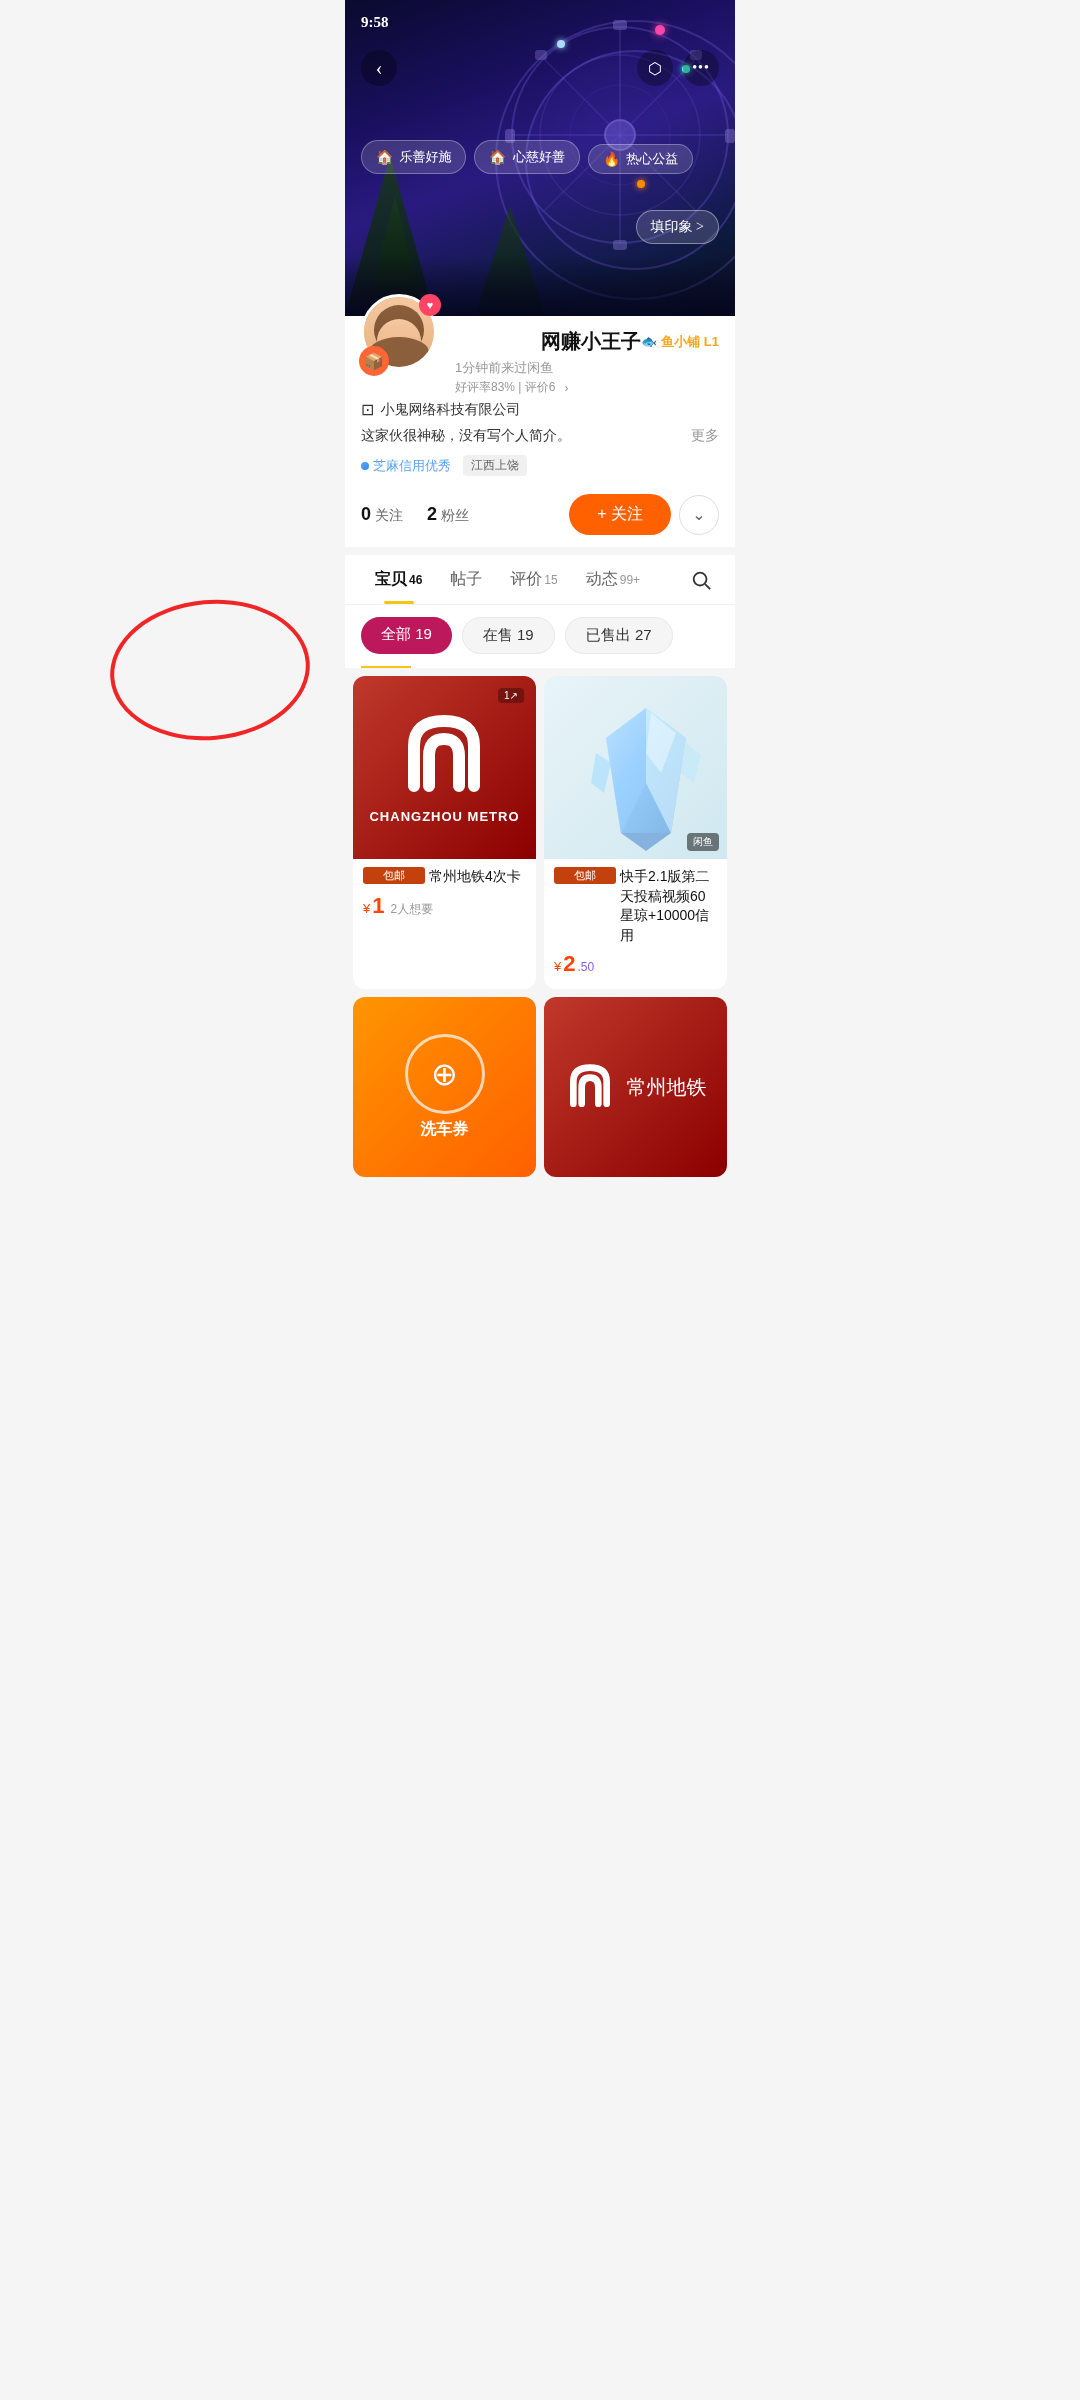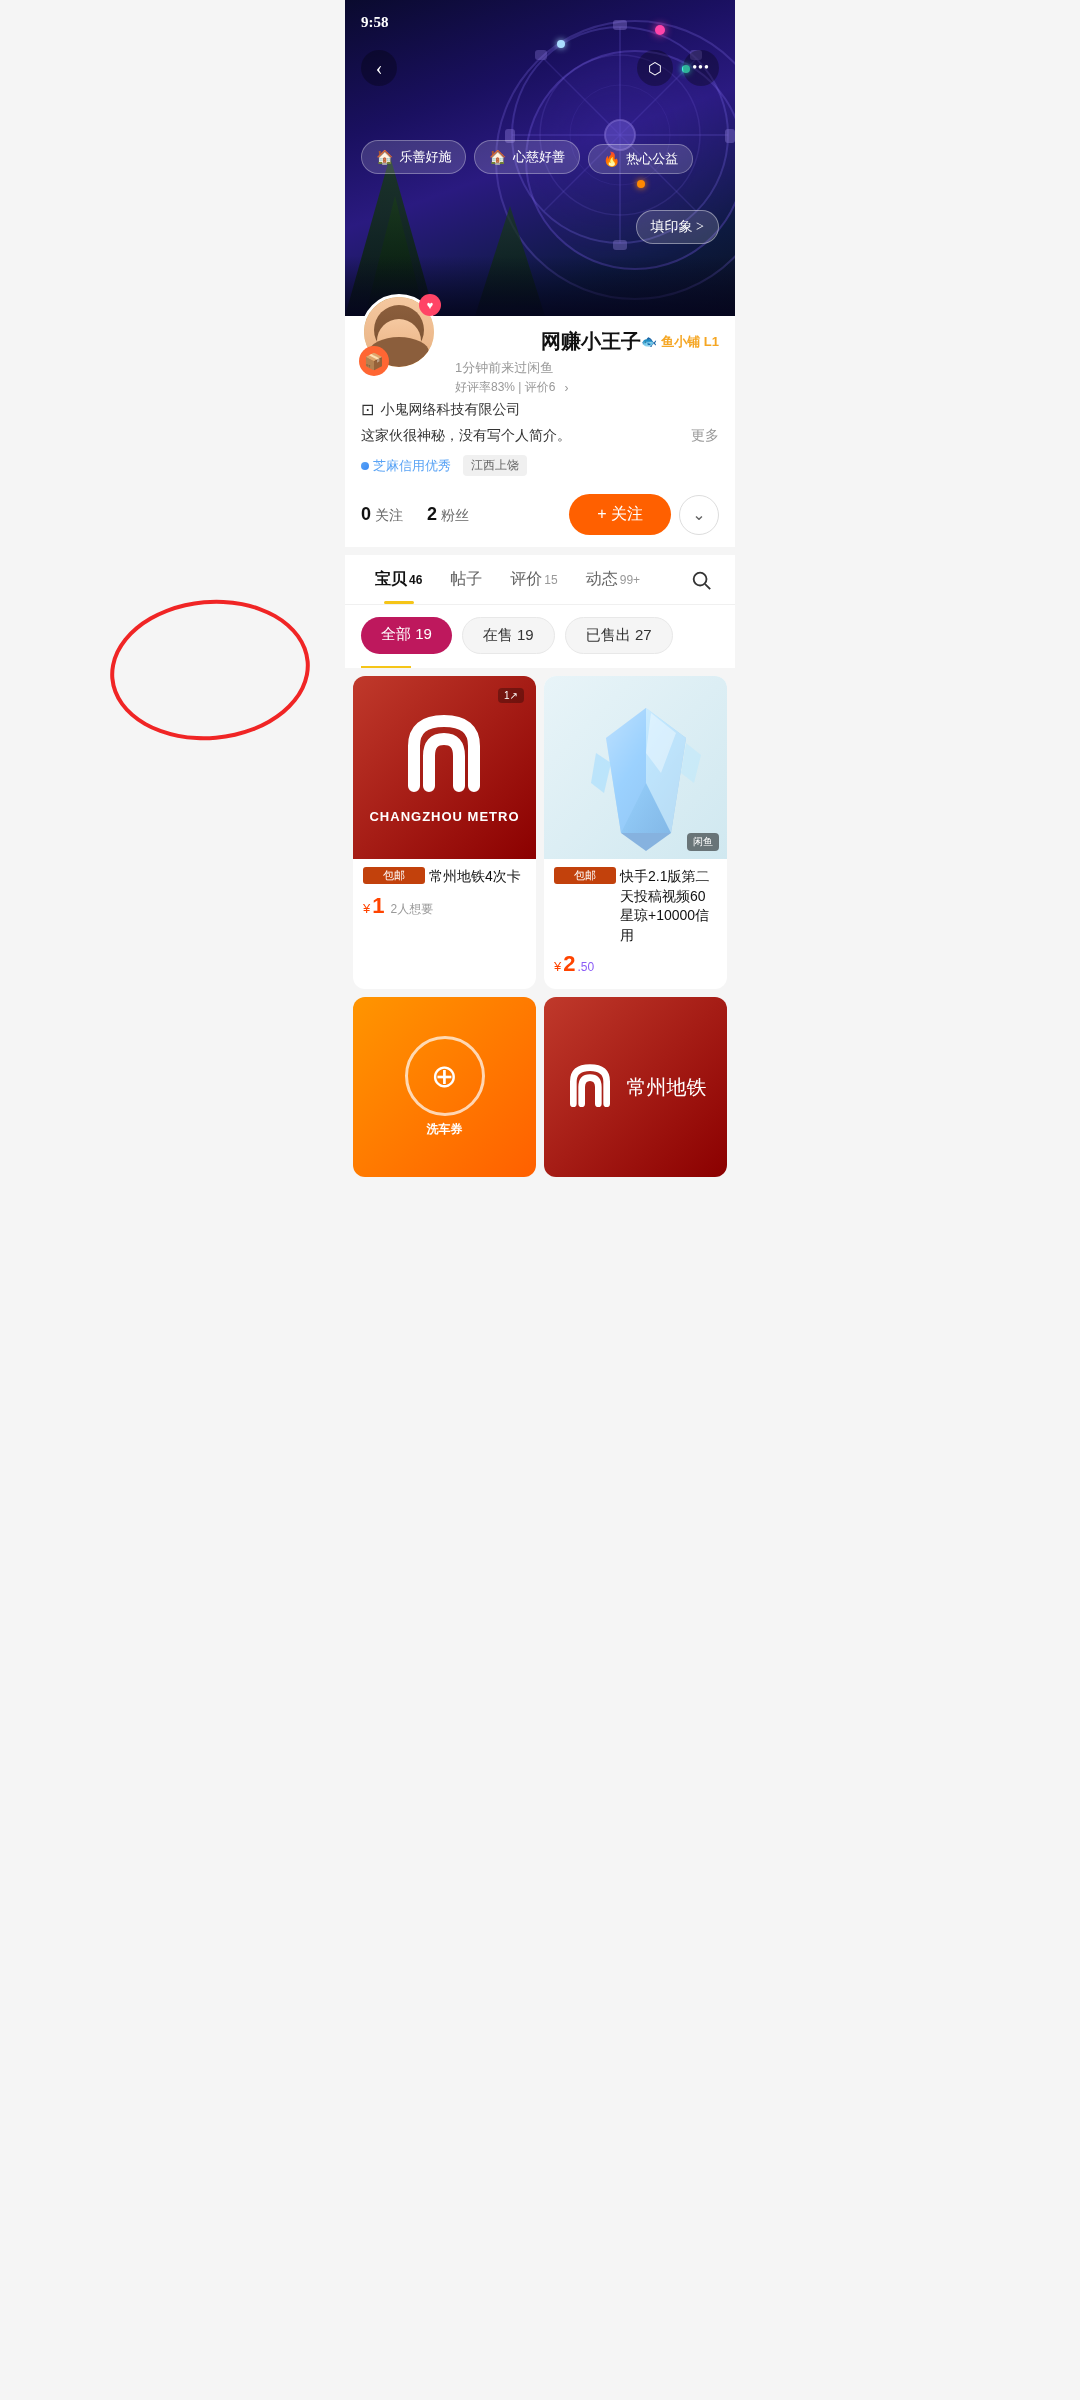--- a/index.html
+++ b/index.html
@@ -799,21 +799,21 @@
   </div>
 </div>
 
 <div class="product-grid" style="padding:0 8px 8px;">
 
   <div class="product-card">
     <div style="background:linear-gradient(135deg,#ff9500,#ff6000);height:180px;display:flex;align-items:center;justify-content:center;flex-direction:column;">
       <div style="width:80px;height:80px;border:3px solid rgba(255,255,255,0.7);border-radius:50%;display:flex;align-items:center;justify-content:center;">
         <span style="font-size:32px;color:white;">⊕</span>
       </div>
-      <div style="color:white;font-size:12px;font-weight:700;margin-top:5px;font-family:Liberation Serif, serif;">洗车券</div>
+      <div style="color:white;font-size:16px;font-weight:700;margin-top:5px;font-family:Liberation Serif, serif;">洗车券</div>
     </div>
   </div>
 
   <div class="product-card">
     <div style="background:linear-gradient(135deg,#c0392b,#8b0000);height:180px;display:flex;align-items:center;justify-content:center;gap:12px;">
       <svg width="50" height="60" viewBox="0 0 90 90">
         <path d="M15 75 L15 35 Q15 10 45 10 Q75 10 75 35 L75 75" fill="none" stroke="white" stroke-width="12" stroke-linecap="round"></path>
         <path d="M30 75 L30 45 Q30 28 45 28 Q60 28 60 45 L60 75" fill="none" stroke="white" stroke-width="12" stroke-linecap="round"></path>
       </svg>
       <div style="color:white;font-size:20px;font-weight:400;">常州地铁</div>

